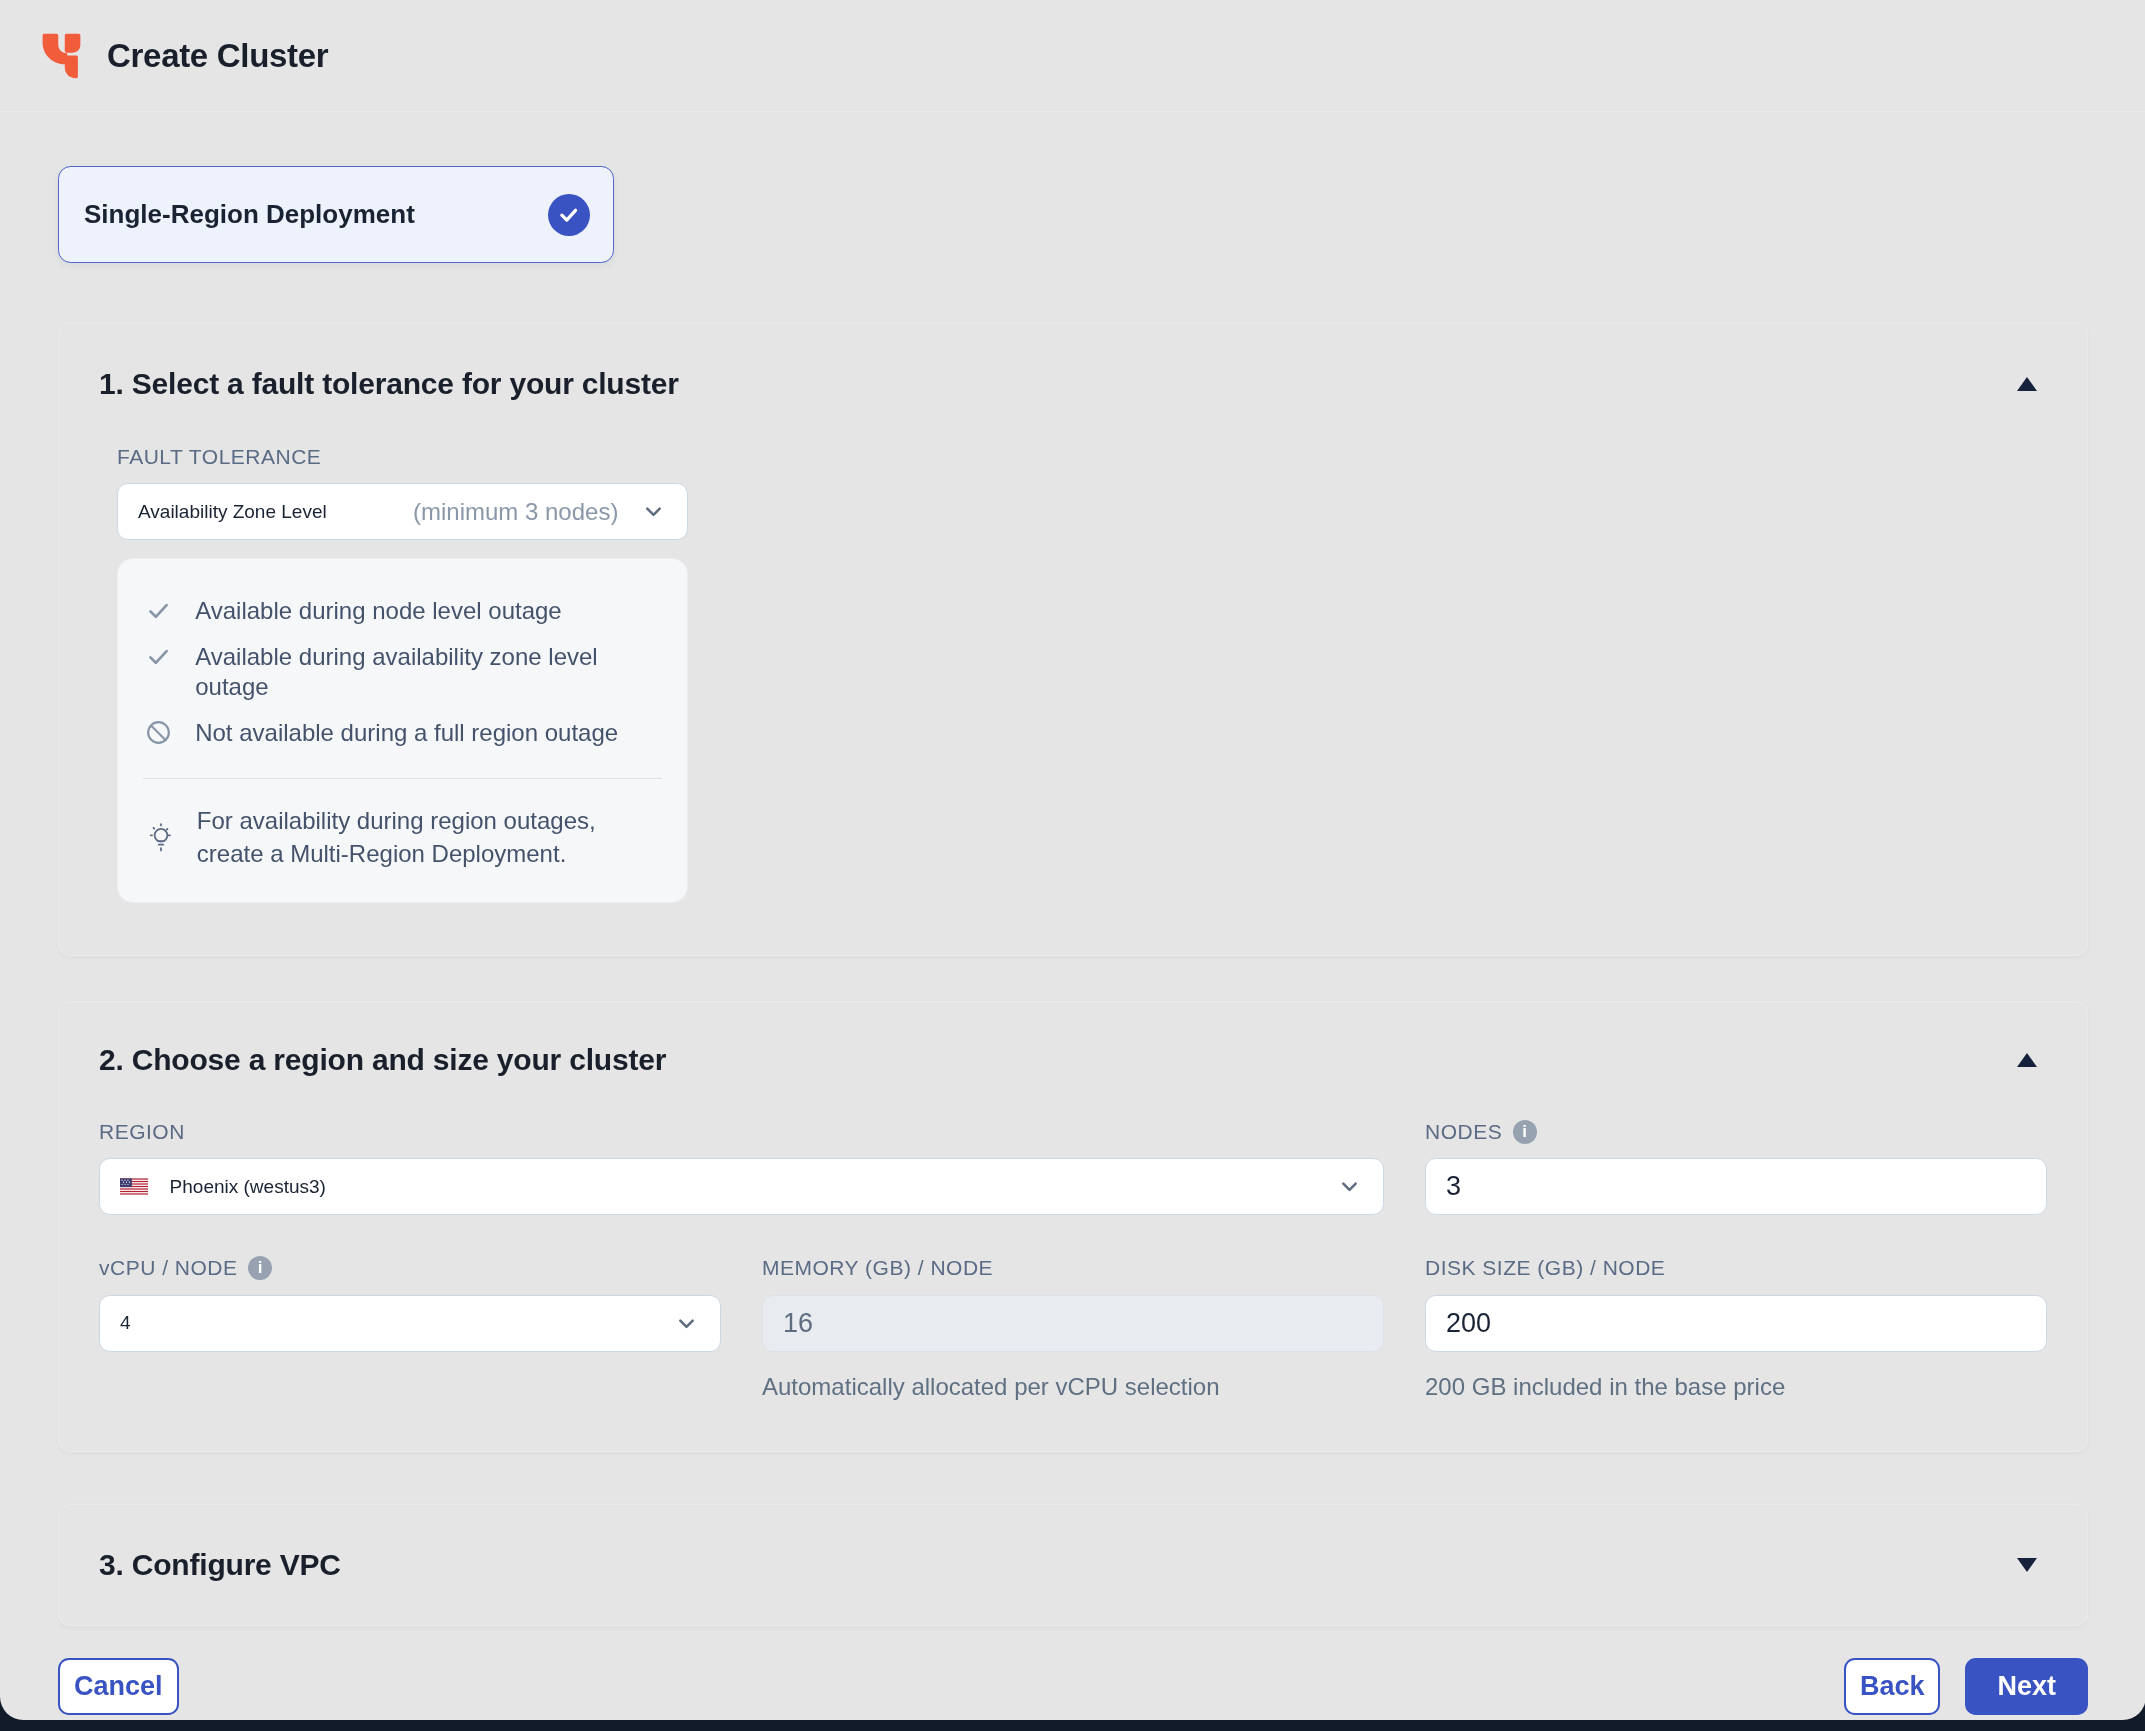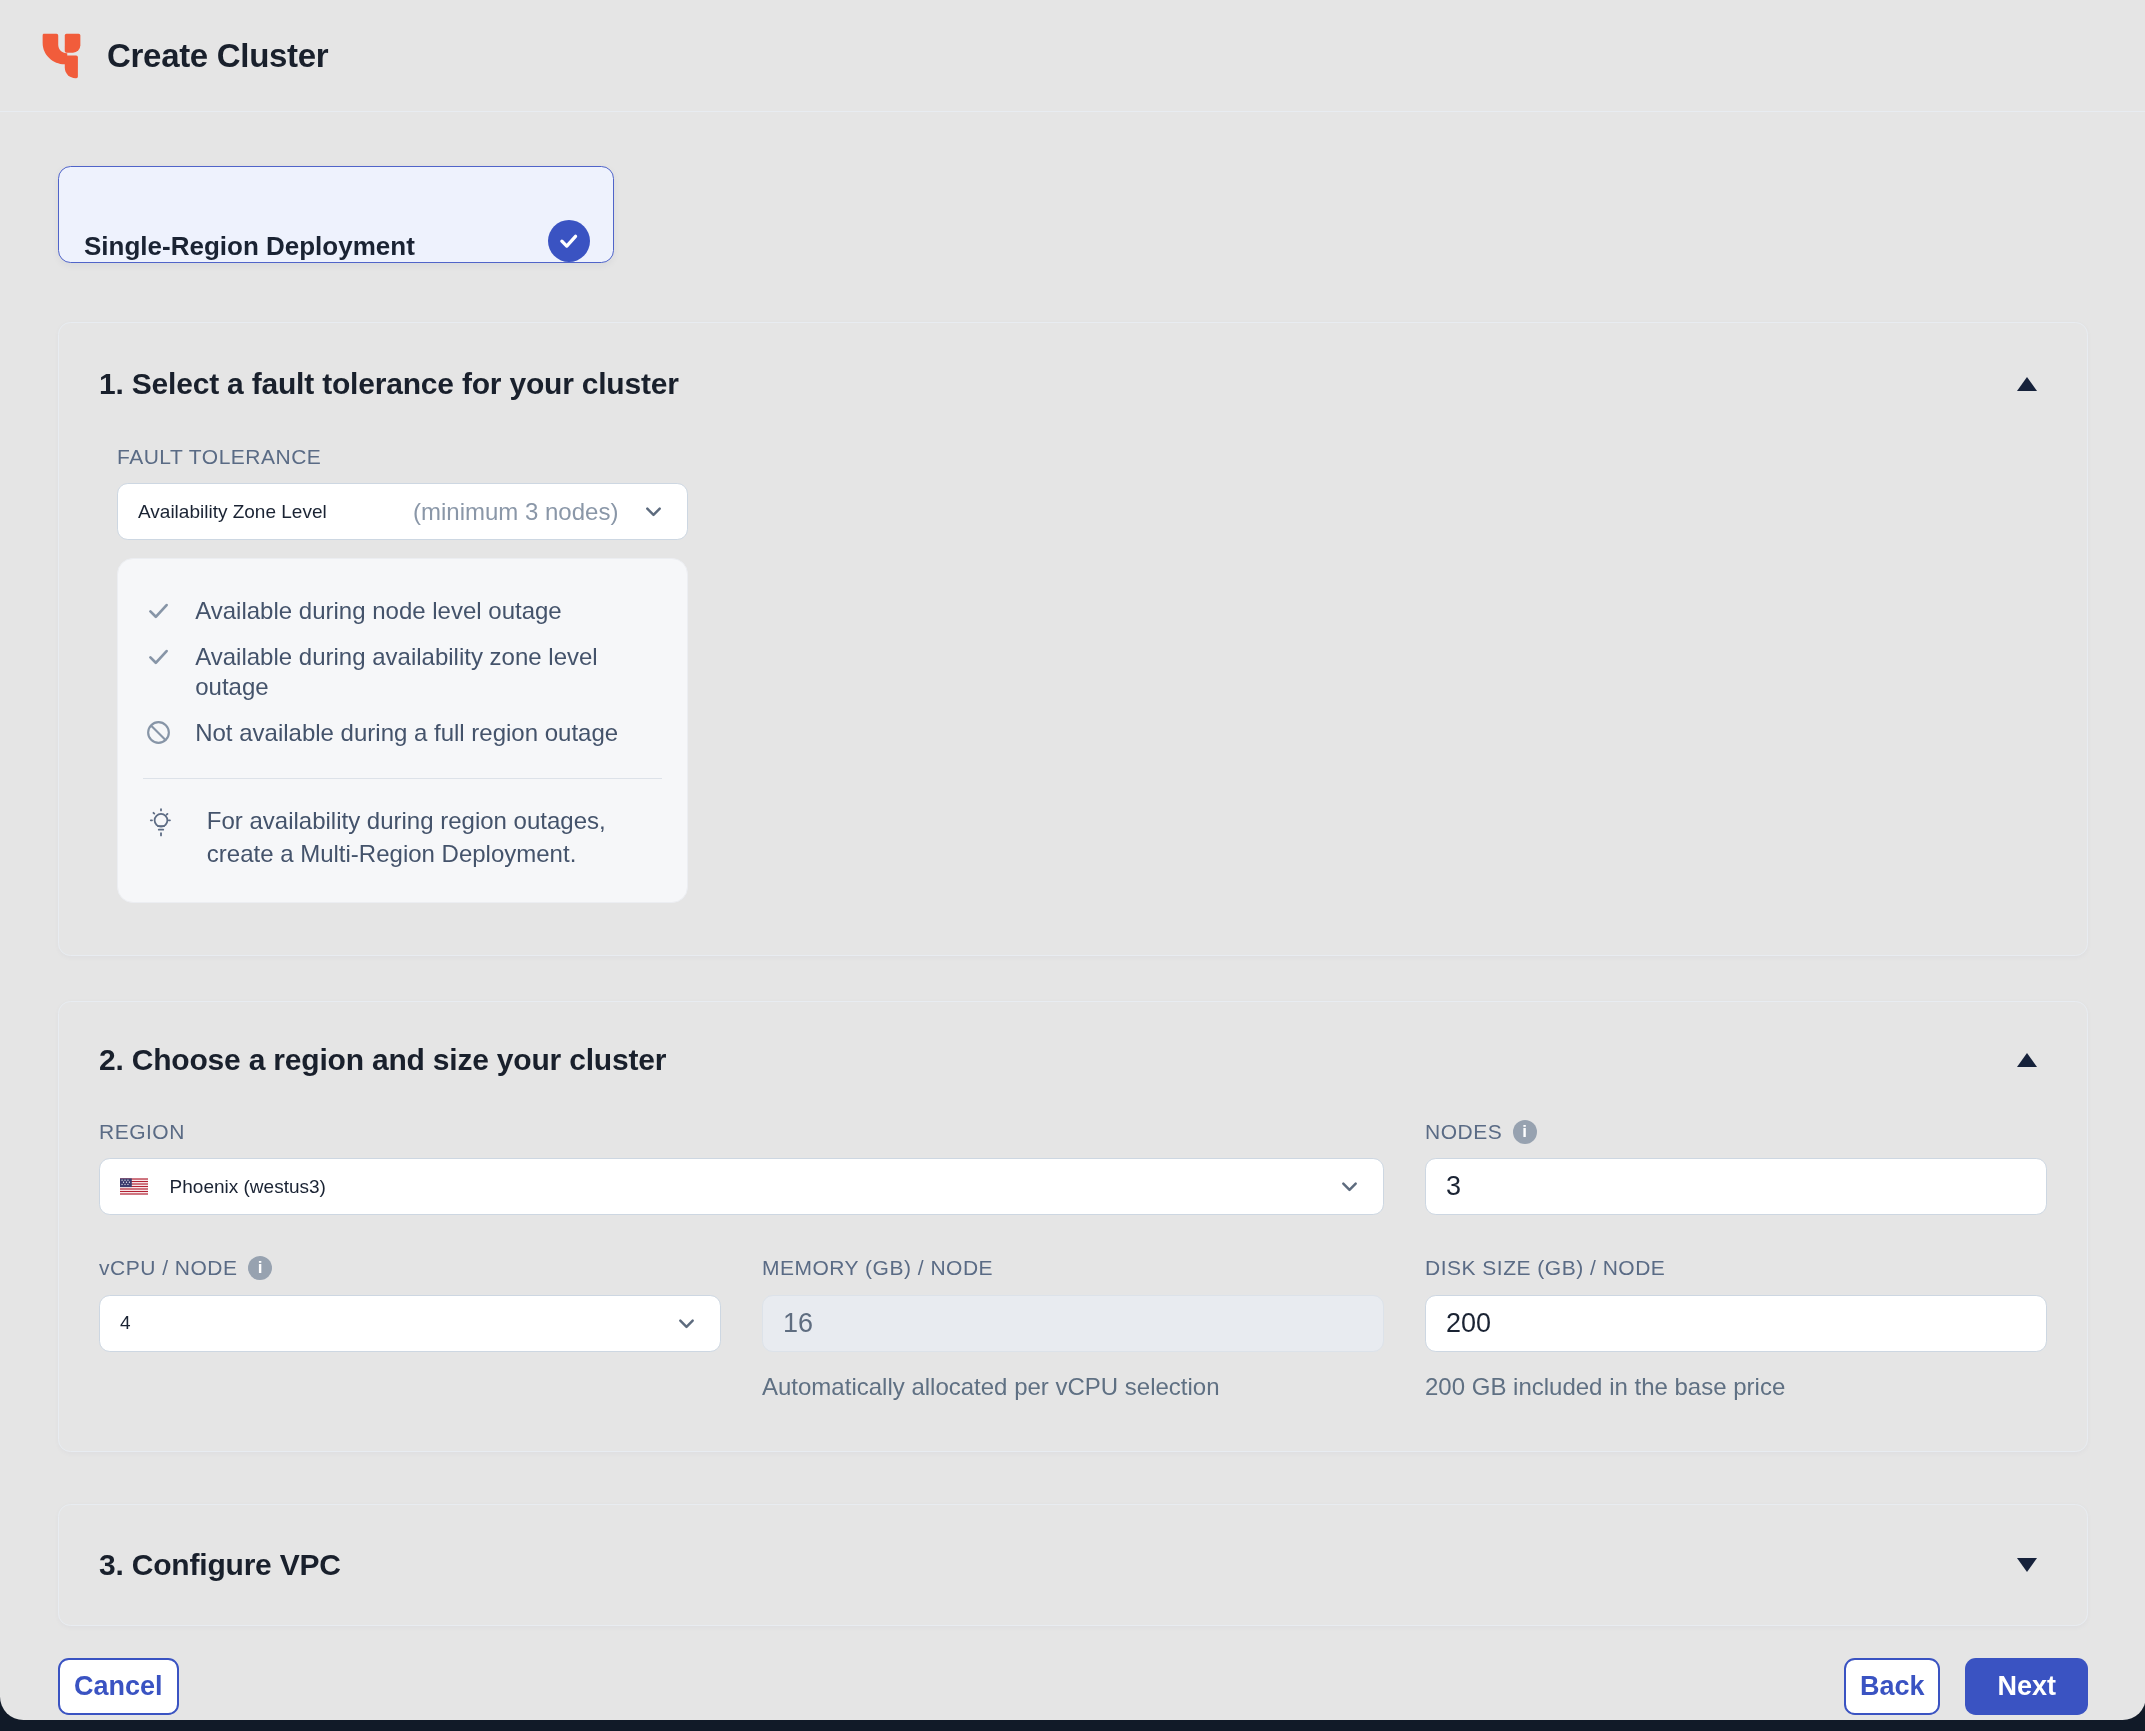--- a/index.html
+++ b/index.html
@@ -12,21 +12,21 @@
             border-bottom:1.8px solid #E8ECF1; }
   .logo { width:41px; height:48px; flex:0 0 auto; }
   .app-title { font-size:33px; font-weight:700; color:#19202C; letter-spacing:-0.3px; }
 
   .main { padding:0 58px; }
 
   
   .deploy-row { margin-top:54px; display:flex; gap:34px; }
   .deploy-card { width:556px; height:97px; border-radius:12.6px; background:#fff;
                  border:1.8px solid #E8ECF1; box-shadow:0 2.7px 7.2px rgba(25,40,80,.05);
-                 display:flex; align-items:flex-end; justify-content:space-between;
+                 display:flex; align-items:center; justify-content:space-between;
                  padding:0 23.4px 0 25px; cursor:pointer; }
   .deploy-card.selected { background:#EEF2FD; border-color:#5064C9; }
   .deploy-label { font-size:26px; font-weight:700; color:#1A2333; }
   .check-circle { width:42px; height:42px; border-radius:50%; background:#3A53C2;
                   display:flex; align-items:center; justify-content:center; }
   .radio-circle { width:41px; height:41px; border-radius:50%; border:2.7px solid #7E8A99; background:#fff; }
 
   
   .section { border:1.8px solid #E8ECF1; border-radius:12.6px; box-shadow:0 1.8px 5.4px rgba(25,40,80,.03); }
   .sec1 { margin-top:59px; padding:41px 40px 52px 40px; }
@@ -62,21 +62,21 @@
 
   
   .sec1-body { margin:41px 0 0 18px; }
   .ft-select { width:571px; }
   .info-box { margin-top:18px; width:571px; background:#F6F7F9; border:0.9px solid #ECEEF2;
               border-radius:16px; padding:29px 25px 31px 25px; }
   .fi-row { display:flex; align-items:flex-start; gap:23.4px; padding:8px 1.8px; }
   .fi-text { font-size:24px; color:#44536B; line-height:1.25; }
   .fi-ic { flex:0 0 auto; margin-top:0.9px; }
   .fi-divider { height:0.9px; background:#DDE2E9; margin:21.6px 0 25px 0; }
-  .tip-row { display:flex; align-items:flex-start; gap:30px; padding:0 1.8px; }
+  .tip-row { display:flex; align-items:center; gap:20px; padding:0 1.8px; }
   .tip-text { font-size:24px; color:#44536B; line-height:1.4; width:459px; }
 
   
   .grid { display:grid; grid-template-columns:1fr 1fr 1fr; column-gap:41px; margin-top:40px; }
   .grid.r2 { margin-top:41px; }
   .span2 { grid-column:1 / span 2; }
   .flag { flex:0 0 auto; }
 
   
   .footer { margin-top:32px; display:flex; align-items:center; justify-content:space-between; }

